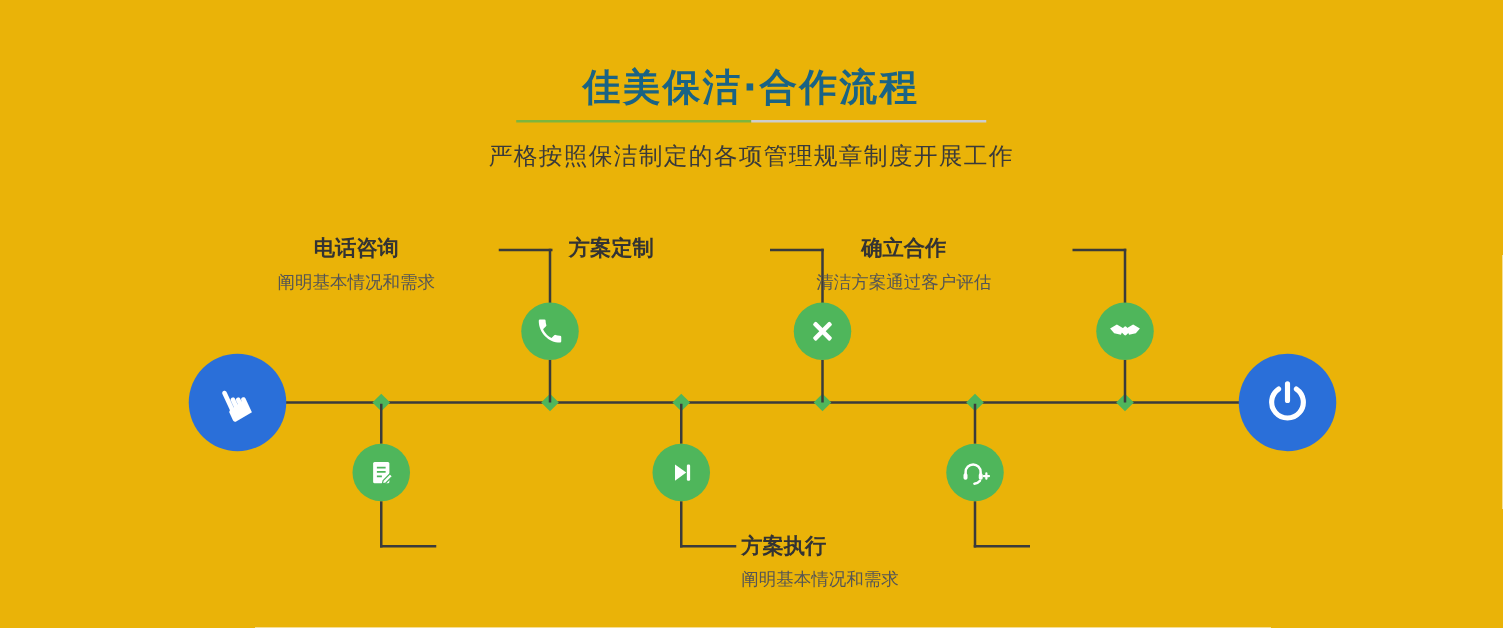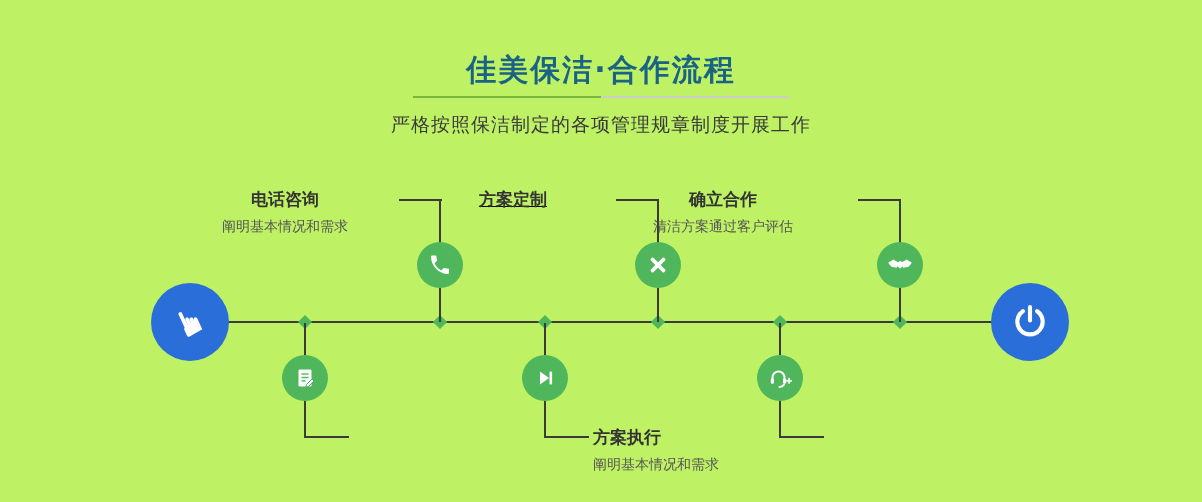--- a/index.html
+++ b/index.html
@@ -1,18 +1,18 @@
 <!DOCTYPE html>
 <html><head>
 <meta charset="utf-8">
 <style>
   * { margin:0; padding:0; box-sizing:border-box; }
   html,body { background:#fff; }
   body { font-family:"DejaVu Sans","Liberation Sans",sans-serif; }
-  .stage { position:relative; width:1202px; height:502px; background:#bef264; overflow:hidden; }
+  .stage { position:relative; width:1202px; height:502px; background:#eab308; overflow:hidden; }
 
   .title { position:absolute; top:50px; left:0; width:100%; text-align:center;
            font-size:30px; font-weight:bold; color:#1a6384; letter-spacing:2px; }
   .divider { position:absolute; top:96px; left:50%; transform:translateX(-50%);
              width:376px; height:2px; font-size:0; }
   .divider .seg { display:inline-block; width:50%; height:2px; vertical-align:top; }
   .seg-green { background:#7cb53e; }
   .seg-gray  { background:#cdcdcd; }
   .subtitle { position:absolute; top:112px; left:0; width:100%; text-align:center;
               font-size:19px; color:#3a3a3a; letter-spacing:1px; }
@@ -137,21 +137,21 @@
       <rect x="16" y="12.6" width="3.2" height="5.2" rx="1.4" fill="#ffffff" stroke="none"></rect>
       <path d="M17 18.6a6.5 6.5 0 0 1-4.5 2.4"></path>
       <path d="M20 14.8h4.2M22.1 12.7v4.2" stroke-width="1.8"></path>
     </svg>
   </div>
 
   <div class="label-top" style="left:175px;">
     <div class="step-title">电话咨询</div>
     <div class="step-desc">阐明基本情况和需求</div>
   </div>
-  <div class="label-top" style="left:403px;text-decoration:underline;">
+  <div class="label-top" style="left:379px;">
     <div class="step-title">方案定制</div>
   </div>
   <div class="label-top" style="left:613px;">
     <div class="step-title">确立合作</div>
     <div class="step-desc">清洁方案通过客户评估</div>
   </div>
 
   <div class="label-bottom" style="left:593px;">
     <div class="step-title">方案执行</div>
     <div class="step-desc">阐明基本情况和需求</div>

